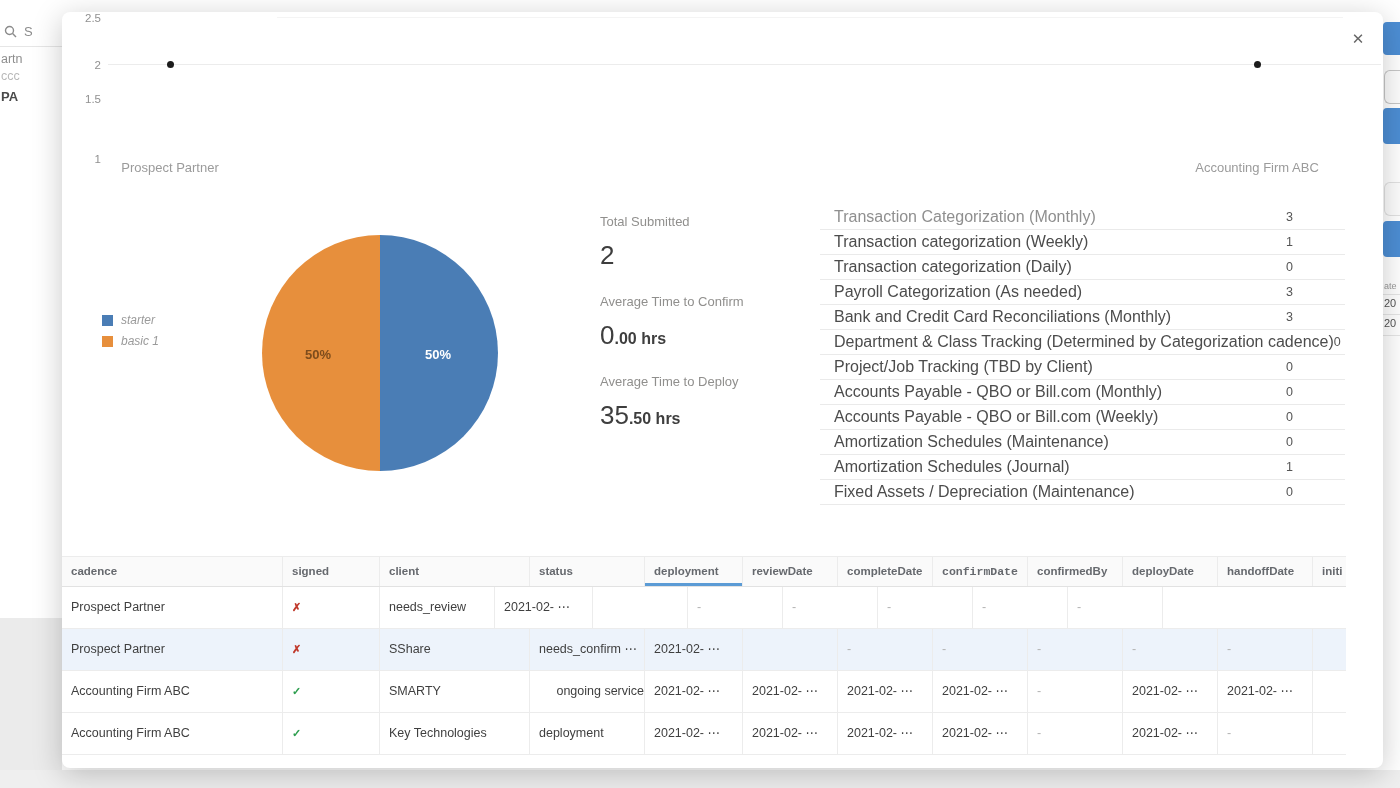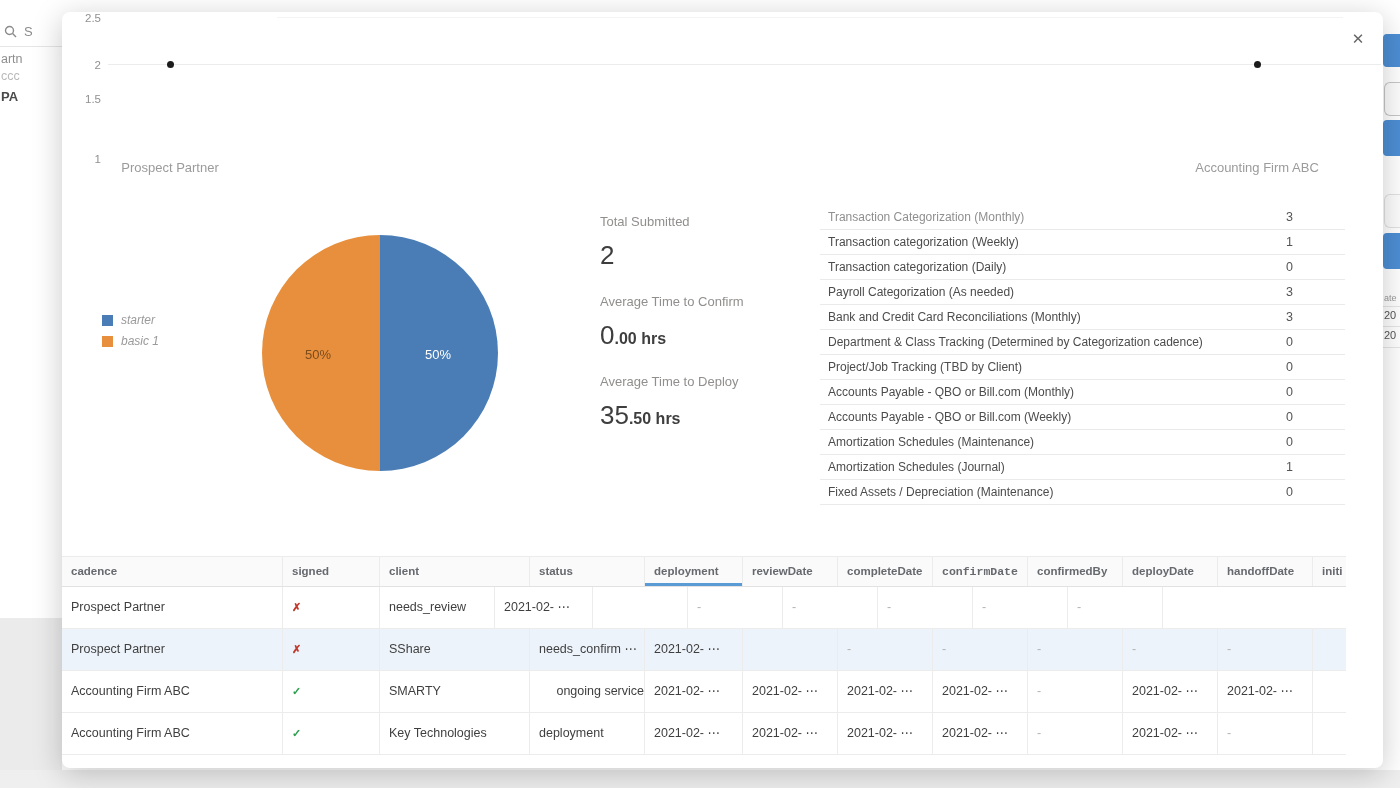--- a/index.html
+++ b/index.html
@@ -11,21 +11,21 @@
   
   .bg-left{position:absolute;left:0;top:0;width:62px;height:788px;z-index:1;}
   .bgl-search{position:absolute;left:4px;top:24px;display:flex;align-items:center;gap:7px;color:#8b8b8b;font-size:13px;}
   .bgl-div1{position:absolute;left:0;top:46px;width:62px;height:1px;background:#e6e6e6;}
   .bgl-frag{position:absolute;left:1px;white-space:nowrap;}
   .f1{top:52px;font-size:12.5px;color:#8e8e8e;}
   .f2{top:69px;font-size:12.5px;color:#b9b9b9;}
   .f3{top:89px;font-size:13px;color:#4a4a4a;font-weight:bold;}
   .bgl-gray{position:absolute;left:0;top:618px;width:62px;height:170px;background:#ebebeb;}
   .bg-bottom{position:absolute;left:0;top:770px;width:1400px;height:18px;background:#efefef;z-index:1;}
-  .bg-right{position:absolute;right:0;top:16px;width:18px;height:623px;z-index:1;}
+  .bg-right{position:absolute;right:0;top:4px;width:18px;height:623px;z-index:1;}
   .rb{position:absolute;right:0;}
   .rb-blue{width:17px;background:#4d8ed4;border-radius:4px 0 0 4px;}
   .rb-b1{top:18px;height:33px;}
   .rb-b2{top:104px;height:36px;}
   .rb-b3{top:217px;height:36px;}
   .rb-outline{width:15px;background:#fdfdfd;border:1px solid #c7c7c7;border-right:none;border-radius:6px 0 0 6px;}
   .rb-o1{top:66px;height:32px;}
   .rb-o2{top:178px;height:32px;border-color:#e2e2e2;}
   .rb-frag{position:absolute;left:2px;white-space:nowrap;}
   .rt1{top:277px;font-size:9px;color:#9a9a9a;}
@@ -52,36 +52,36 @@
   .ytick{position:absolute;left:9px;width:30px;text-align:right;font-size:11.5px;color:#909090;line-height:12px;}
   .dot{position:absolute;width:7px;height:7px;border-radius:50%;background:#1c1c1c;}
   .cat{position:absolute;top:148px;transform:translateX(-50%);font-size:13px;color:#9b9b9b;white-space:nowrap;}
 
   
   .legend{position:absolute;left:40px;top:301px;font-style:italic;}
   .legend-item{display:flex;align-items:center;gap:8px;margin-bottom:7px;cursor:pointer;}
   .swatch{width:11px;height:11px;display:inline-block;}
   .legend-label{font-size:12px;color:#9a9a9a;}
   .pie{position:absolute;left:200px;top:223px;width:236px;height:236px;border-radius:50%;}
-  .pl{position:absolute;transform:translate(-50%,-50%);font-size:13px;font-weight:normal;}
+  .pl{position:absolute;transform:translate(-50%,-50%);font-size:13px;font-weight:bold;}
   .pl0{left:176px;top:119px;color:#ffffff;}
   .pl1{left:56px;top:119px;color:#7d4c1c;}
 
   
   .stats{position:absolute;left:538px;top:202px;width:215px;}
   .stat{margin-bottom:21px;}
   .stat-label{font-size:13px;color:#908f8d;margin-bottom:12px;}
   .stat-value{line-height:28px;color:#3e3e3e;}
   .stat-big{font-size:26px;font-weight:500;}
   .stat-small{font-size:16px;font-weight:bold;}
 
   
   .svc{position:absolute;left:758px;top:193px;width:525px;}
   .svc-row{display:flex;justify-content:space-between;align-items:center;height:24px;border-bottom:1px solid #eaeaea;}
-  .svc-name{font-size:12px;color:#4c4c4c;padding-left:8px;white-space:nowrap;}
+  .svc-name{font-size:16px;color:#4c4c4c;padding-left:8px;white-space:nowrap;margin-left:6px;}
   .svc-count{font-size:12.5px;color:#555;padding-right:52px;}
   .svc-row:first-child{color:#8f8f8f;}
   .svc-row:first-child .svc-name{color:#8f8f8f;}
 
   
   .dtable{position:absolute;left:0;top:544px;width:1284px;overflow:hidden;}
   .thead{display:flex;background:#fafafa;border-top:1px solid #ececec;border-bottom:1px solid #e2e2e2;height:29px;align-items:center;}
   .th{font-size:11.5px;color:#66696e;font-weight:600;padding-left:9px;box-sizing:border-box;border-right:1px solid #ececec;height:29px;line-height:29px;white-space:nowrap;overflow:hidden;cursor:pointer;}
   .th:last-child{border-right:none;}
   .th.sorted{box-shadow:inset 0 -3px 0 #5b9bd5;}

